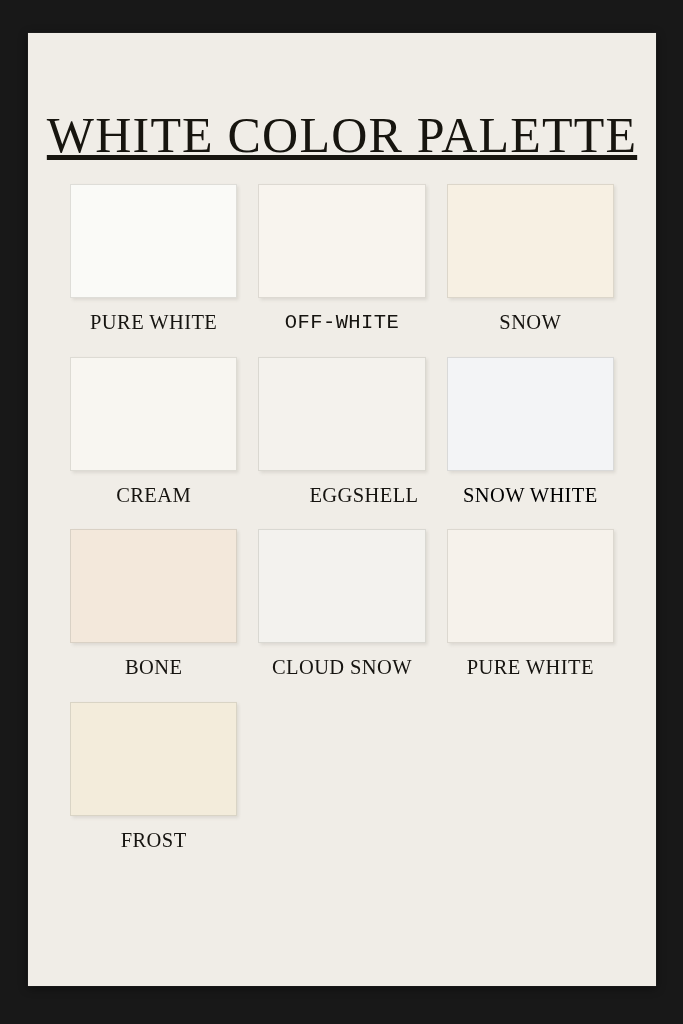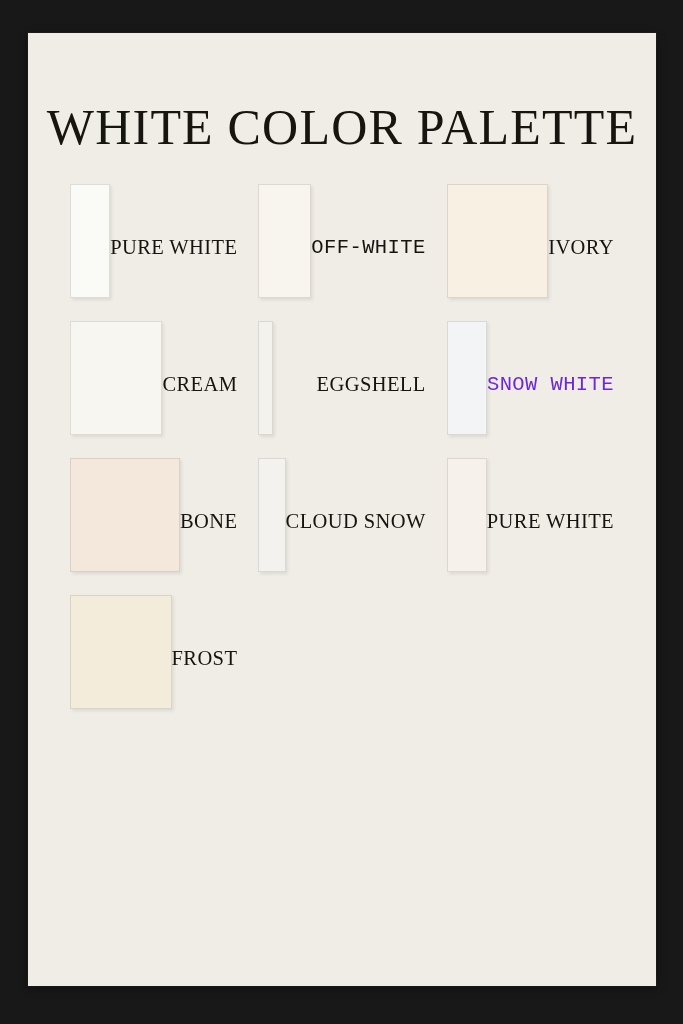--- a/index.html
+++ b/index.html
@@ -35,52 +35,53 @@
     box-shadow: 0 2px 9px rgba(0,0,0,0.45),
                 0 0 1px rgba(255,255,255,0.25);
     box-sizing: border-box;
     display: flex;
     flex-direction: column;
     align-items: stretch;
   }
 
   
   #poster-title {
-    margin: 0;
+    margin: 8px;
     padding: 0;
     text-align: center;
     color: #17150F;
     font-family: "Liberation Serif", "DejaVu Serif", serif;
     font-weight: 400;
     font-size: 50px;
     line-height: 1;
     letter-spacing: 1.2px;
     position: absolute;
     left: 0;
     right: 0;
     top: 69px;
     white-space: nowrap;
+    text-decoration: underline;
   }
 
   
   #swatch-grid {
     position: absolute;
     left: 42px;
     top: 151px;
     width: 544px;
     display: grid;
     grid-template-columns: repeat(3, 1fr);
     grid-template-rows: repeat(4, auto);
     column-gap: 21px;
     row-gap: 23px;
   }
 
   .swatch-cell {
     display: flex;
-    flex-direction: row;
+    flex-direction: column;
     align-items: center;
   }
 
   .swatch-chip {
     width: 100%;
     height: 114px;
     box-sizing: border-box;
     border: 1px solid rgba(160,155,145,0.30);
     box-shadow: 1.5px 2px 3px rgba(120,112,100,0.16);
   }
@@ -110,33 +111,33 @@
         <div class="swatch-cell">
           <div class="swatch-chip" style="background-color: rgb(250, 250, 247);"></div>
           <div class="swatch-label" style="color: rgb(22, 20, 16);">PURE WHITE</div>
         </div>
         <div class="swatch-cell">
           <div class="swatch-chip" style="background-color: rgb(248, 244, 238);"></div>
           <div class="swatch-label" style="color: rgb(22, 20, 16); font-family: Liberation Mono, monospace;">OFF-WHITE</div>
         </div>
         <div class="swatch-cell">
           <div class="swatch-chip" style="background-color: rgb(247, 240, 227);"></div>
-          <div class="swatch-label" style="color: rgb(22, 20, 16);">IVORY</div>
+          <div class="swatch-label" style="color: rgb(22, 20, 16);">SNOW</div>
         </div>
         <div class="swatch-cell">
           <div class="swatch-chip" style="background-color: rgb(248, 246, 241);"></div>
           <div class="swatch-label" style="color: rgb(22, 20, 16);">CREAM</div>
         </div>
         <div class="swatch-cell">
           <div class="swatch-chip" style="background-color: rgb(244, 242, 237);"></div>
           <div class="swatch-label" style="color: rgb(22, 20, 16); margin-left: 44px;">EGGSHELL</div>
         </div>
         <div class="swatch-cell">
           <div class="swatch-chip" style="background-color: rgb(243, 244, 246);"></div>
-          <div class="swatch-label" style="color: #6d28d9; font-family: Liberation Mono, monospace;">SNOW WHITE</div>
+          <div class="swatch-label" style="color: #000000;">SNOW WHITE</div>
         </div>
         <div class="swatch-cell">
           <div class="swatch-chip" style="background-color: rgb(243, 232, 219);"></div>
           <div class="swatch-label" style="color: rgb(22, 20, 16);">BONE</div>
         </div>
         <div class="swatch-cell">
           <div class="swatch-chip" style="background-color: rgb(243, 242, 238);"></div>
           <div class="swatch-label" style="color: rgb(22, 20, 16);">CLOUD SNOW</div>
         </div>
         <div class="swatch-cell">

